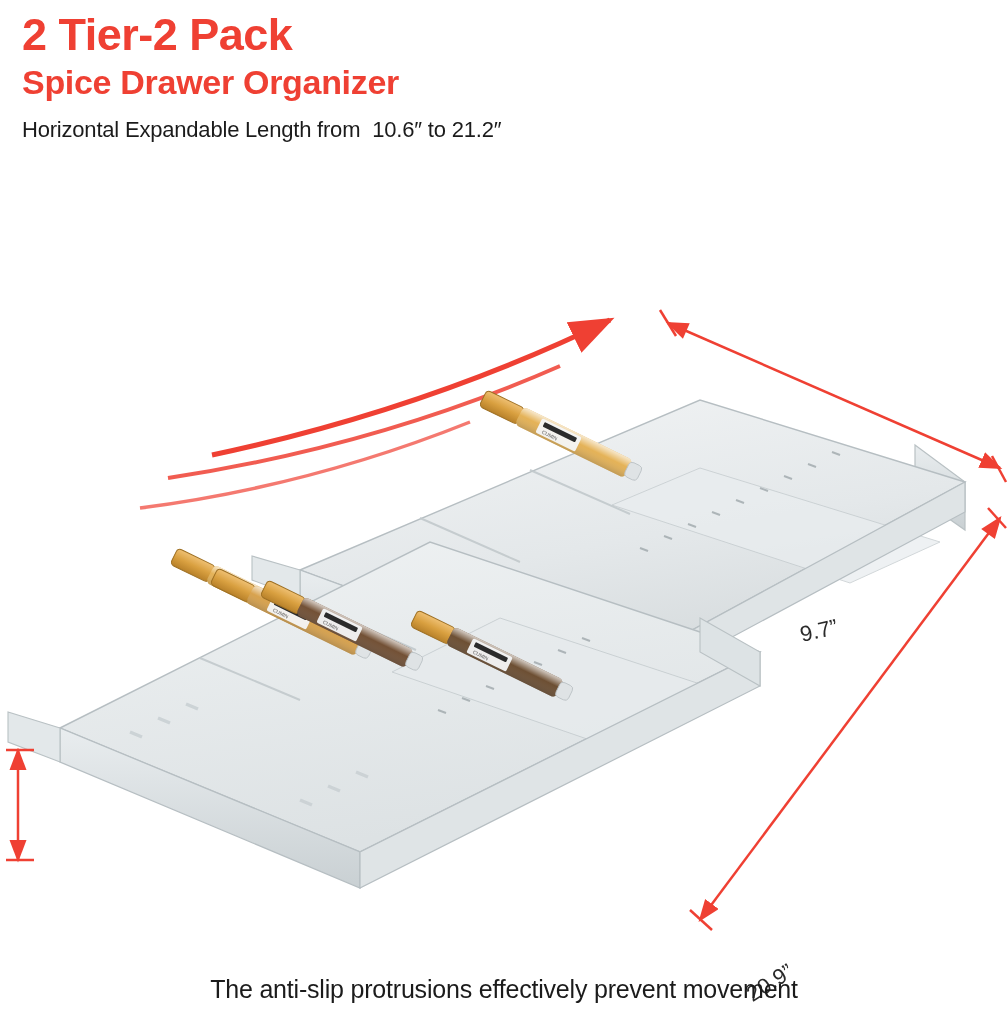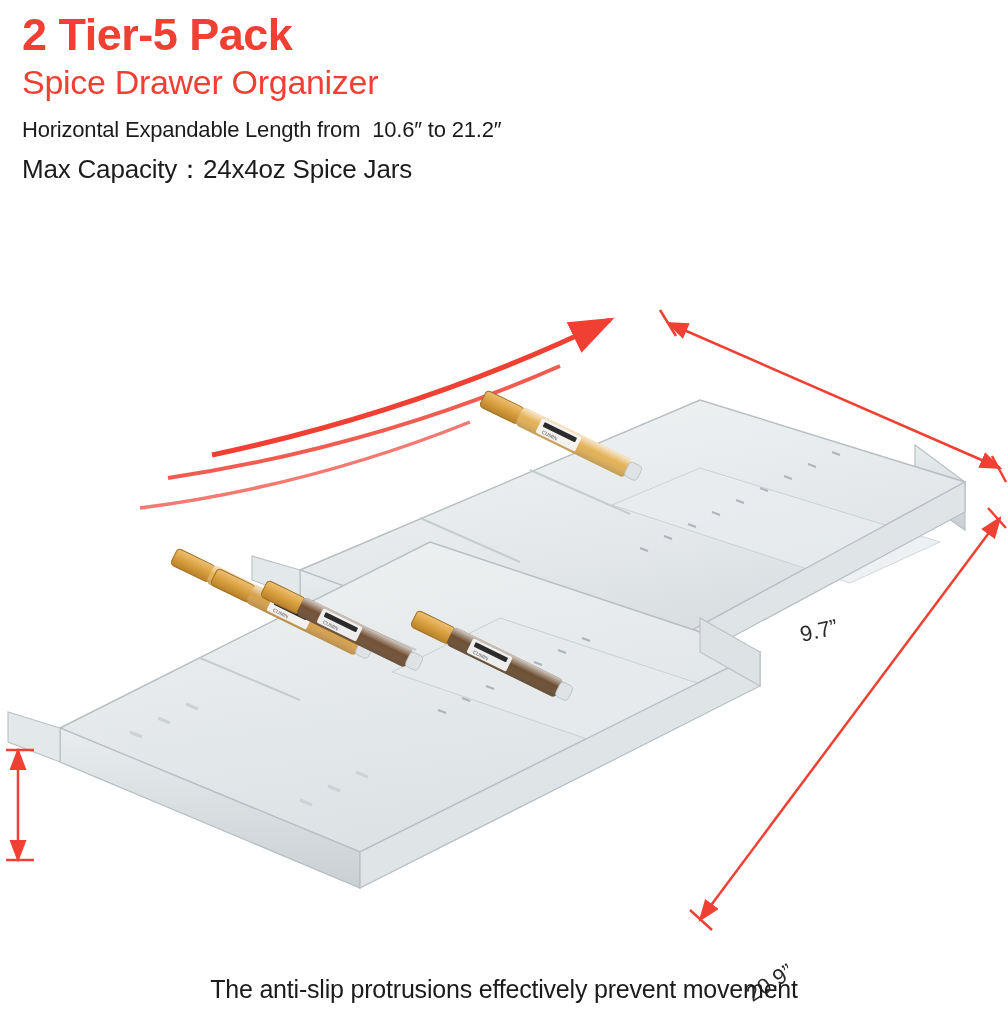--- a/index.html
+++ b/index.html
@@ -24,21 +24,21 @@
   }
   .title-main {
     font-size: 45px;
     font-weight: bold;
     color: #ef4033;
     line-height: 1.12;
     letter-spacing: -0.5px;
   }
   .title-sub {
     font-size: 34px;
-    font-weight: normal;
+    font-weight: bold;
     color: #ef4033;
     line-height: 1.2;
     margin-top: 2px;
     letter-spacing: -0.3px;
   }
   .spec-line {
     font-size: 22px;
     color: #1b1b1b;
     line-height: 1.32;
     margin-top: 12px;
@@ -83,26 +83,25 @@
     font-family: "Liberation Sans", sans-serif;
     white-space: nowrap;
   }
   #dim-depth  { left: 800px; top: 338px; transform: rotate(-13deg); }
   #dim-length { left: 745px; top: 690px; transform: rotate(-32deg); }
 </style>
 </head>
 <body>
 
 <div class="header">
-  <div class="title-main">2 Tier-5 Pack</div>
+  <div class="title-main">2 Tier-2 Pack</div>
   <div class="title-sub">Spice Drawer Organizer</div>
   <div class="spec-line">
     <span>Horizontal Expandable Length from</span><span class="gap-sm"></span><span>10.6″ to 21.2″</span>
   </div>
-  <div class="spec-line-2">Max Capacity：24x4oz Spice Jars</div>
 </div>
 
 <div class="product-area">
   <svg width="1008" height="680" viewBox="0 0 1008 680" xmlns="http://www.w3.org/2000/svg">
     <defs>
       <linearGradient id="plasticTop" x1="0" y1="0" x2="0.4" y2="1">
         <stop offset="0%" stop-color="#f2f4f5"></stop>
         <stop offset="60%" stop-color="#e4e8ea"></stop>
         <stop offset="100%" stop-color="#d6dbdd"></stop>
       </linearGradient>

